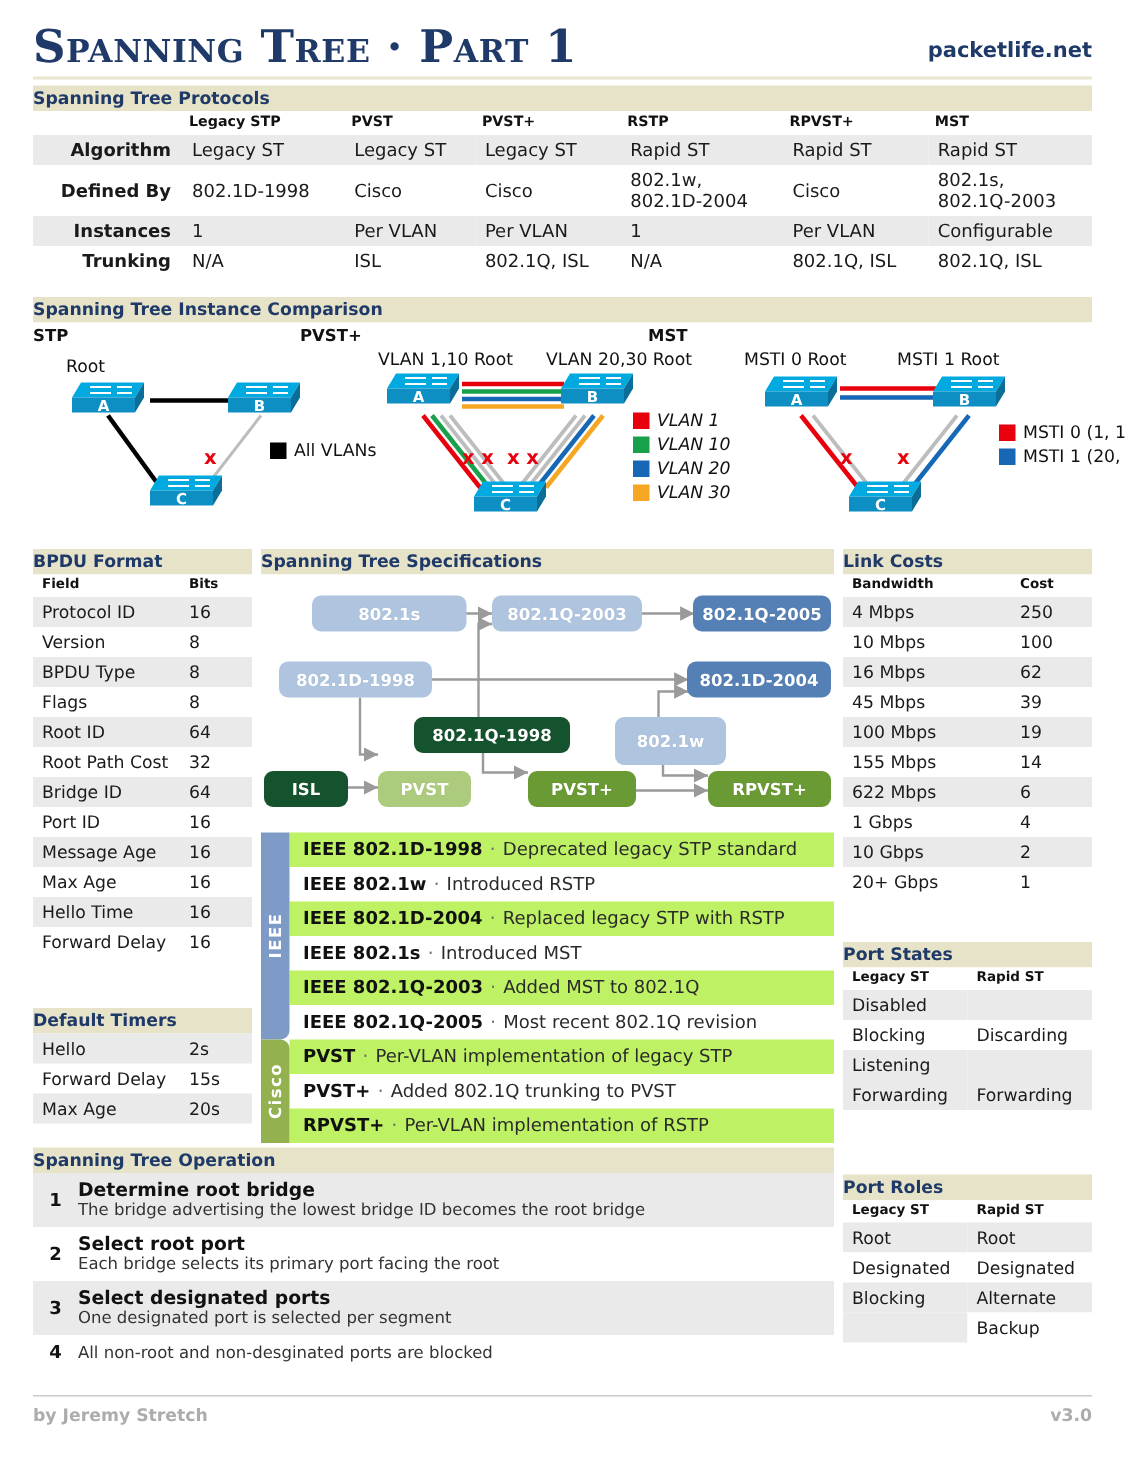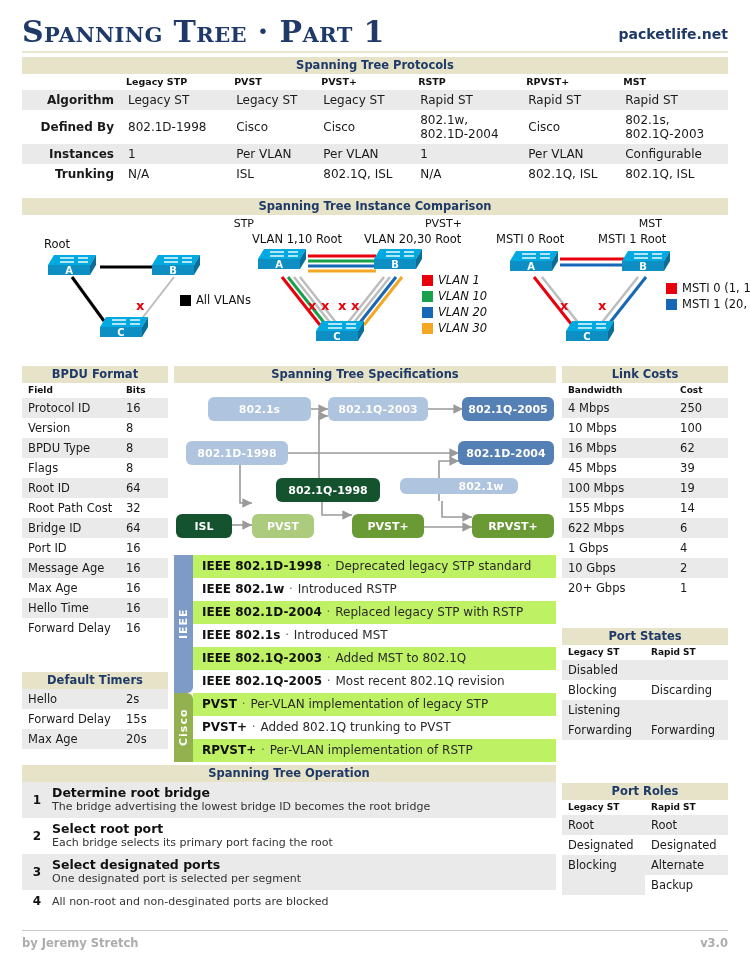--- a/index.html
+++ b/index.html
@@ -21,21 +21,21 @@
   .brand{
     position:absolute;right:0;top:12px;
     font-weight:bold;font-size:14px;color:#1F3A68;
   }
   .rule{position:absolute;left:22px;top:51px;width:706px;height:2px;background:#E8E6CF;}
 
   
   .panel{position:absolute;}
   .bar{
     background:#E6E3C8;color:#1F3A68;font-weight:bold;font-size:11.5px;
-    text-align:center;line-height:17px;height:17px;
+    line-height:17px;height:17px;
   }
 
   table.t{border-collapse:collapse;width:100%;font-size:11.5px;}
   table.t th{
     font-size:9px;font-weight:bold;color:#111;text-align:left;
     padding:2px 4px 3px 6px;background:#fff;white-space:nowrap;
   }
   table.t td{padding:3px 4px 3px 6px;vertical-align:middle;color:#1a1a1a;}
   tr.alt td{background:#EAEAEA;}
   td.shade{background:#EAEAEA;}
@@ -45,22 +45,22 @@
   #protocols{left:22px;top:57px;width:706px;}
   #protocols table.t td{font-size:12px;}
   #protocols table.t td.rowhead{font-weight:bold;text-align:right;padding-right:8px;white-space:nowrap;}
   #protocols table.t th{font-size:9.5px;padding-left:4px;}
 
   
   #instances{left:22px;top:198px;width:706px;}
   .diagrams{position:relative;height:144px;background:#fff;}
   .dg{position:absolute;top:0;height:144px;}
   .dg .cap{
-    position:absolute;top:2px;width:100%;text-align:right;
-    font-weight:normal;font-size:11px;color:#111;
+    position:absolute;top:2px;width:100%;text-align:left;
+    font-weight:bold;font-size:11px;color:#111;
   }
   .nodelbl{position:absolute;font-size:11.5px;color:#111;white-space:nowrap;}
   .sw{position:absolute;width:56px;height:26px;}
   .legend{position:absolute;font-size:11.5px;color:#111;}
   .legend .li{display:flex;align-items:center;margin-bottom:2px;white-space:nowrap;}
   .legend .sq{width:11px;height:11px;margin-right:5px;display:inline-block;}
   .xmark{position:absolute;color:#E8000D;font-weight:bold;font-size:13px;line-height:1;}
 
   
   #bpdu{left:22px;top:366px;width:146px;}
@@ -489,21 +489,21 @@
       </svg>
 
       <div class="fbox c-lightblue" style="left:34px;top:14px;width:103px;height:24px;">802.1s</div>
       <div class="fbox c-lightblue" style="left:154px;top:14px;width:100px;height:24px;">802.1Q-2003</div>
       <div class="fbox c-darkblue" style="left:288px;top:14px;width:92px;height:24px;">802.1Q-2005</div>
 
       <div class="fbox c-lightblue" style="left:12px;top:58px;width:102px;height:24px;">802.1D-1998</div>
       <div class="fbox c-darkblue" style="left:284px;top:58px;width:96px;height:24px;">802.1D-2004</div>
 
       <div class="fbox c-gray" style="left:102px;top:95px;width:104px;height:24px;">802.1Q-1998</div>
-      <div class="fbox c-lightblue" style="left:226px;top:95px;width:74px;height:16px;padding-left:44px;">802.1w</div>
+      <div class="fbox c-lightblue" style="left:236px;top:95px;width:74px;height:32px;">802.1w</div>
 
       <div class="fbox c-gray" style="left:2px;top:131px;width:56px;height:24px;">ISL</div>
       <div class="fbox c-lightgreen" style="left:78px;top:131px;width:62px;height:24px;">PVST</div>
       <div class="fbox c-green" style="left:178px;top:131px;width:72px;height:24px;">PVST+</div>
       <div class="fbox c-green" style="left:298px;top:131px;width:82px;height:24px;">RPVST+</div>
     </div>
 
     <div class="speclist" id="speclist">
       <div class="sidetab ieee" style="top:0;height:138px;">IEEE</div>
       <div class="sidetab cisco" style="top:138px;height:69px;">Cisco</div>

